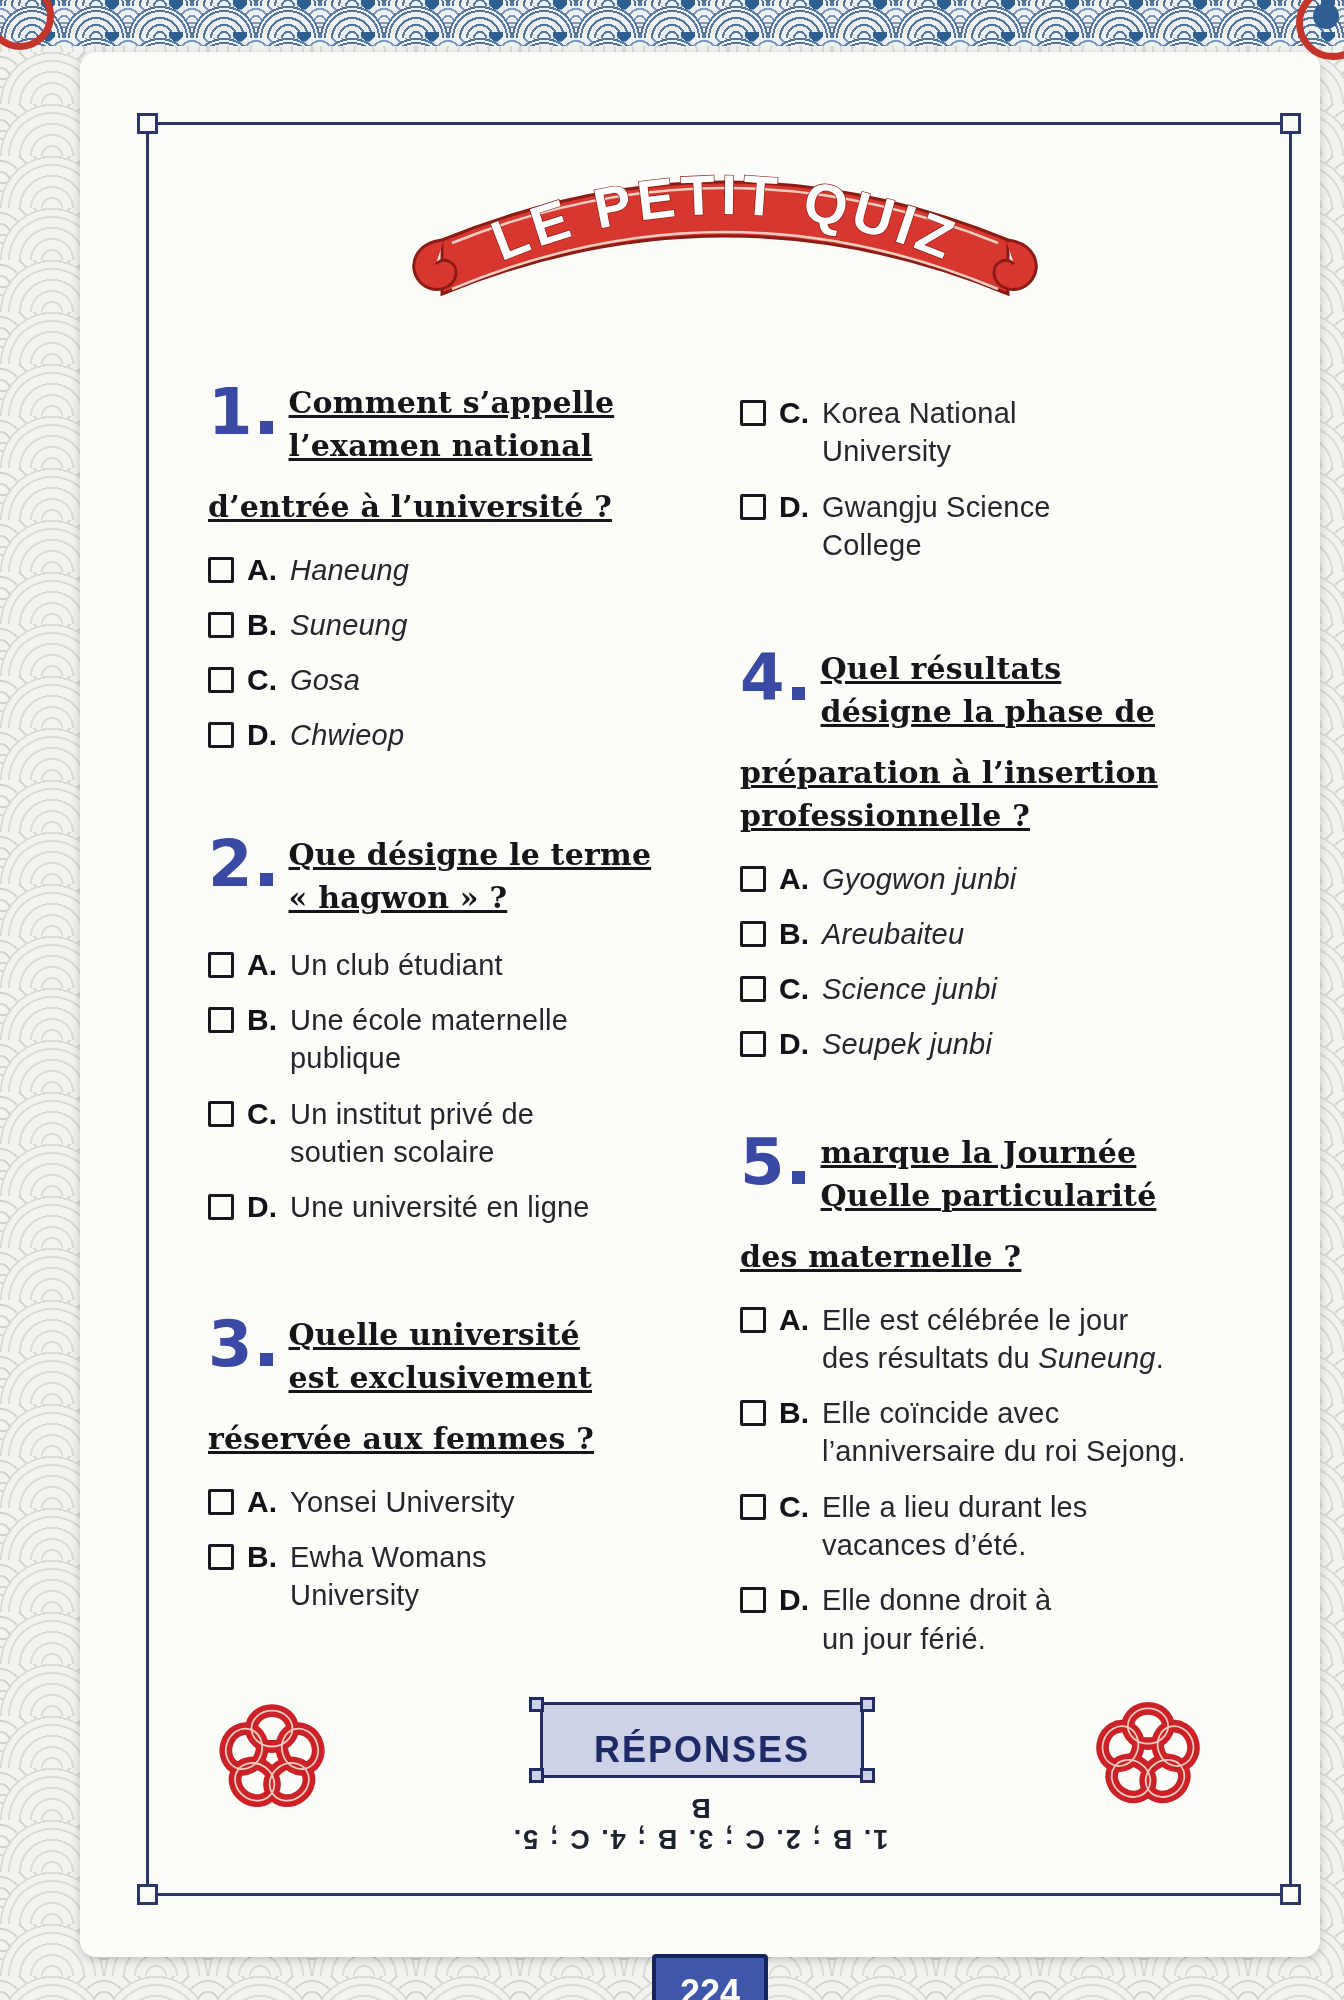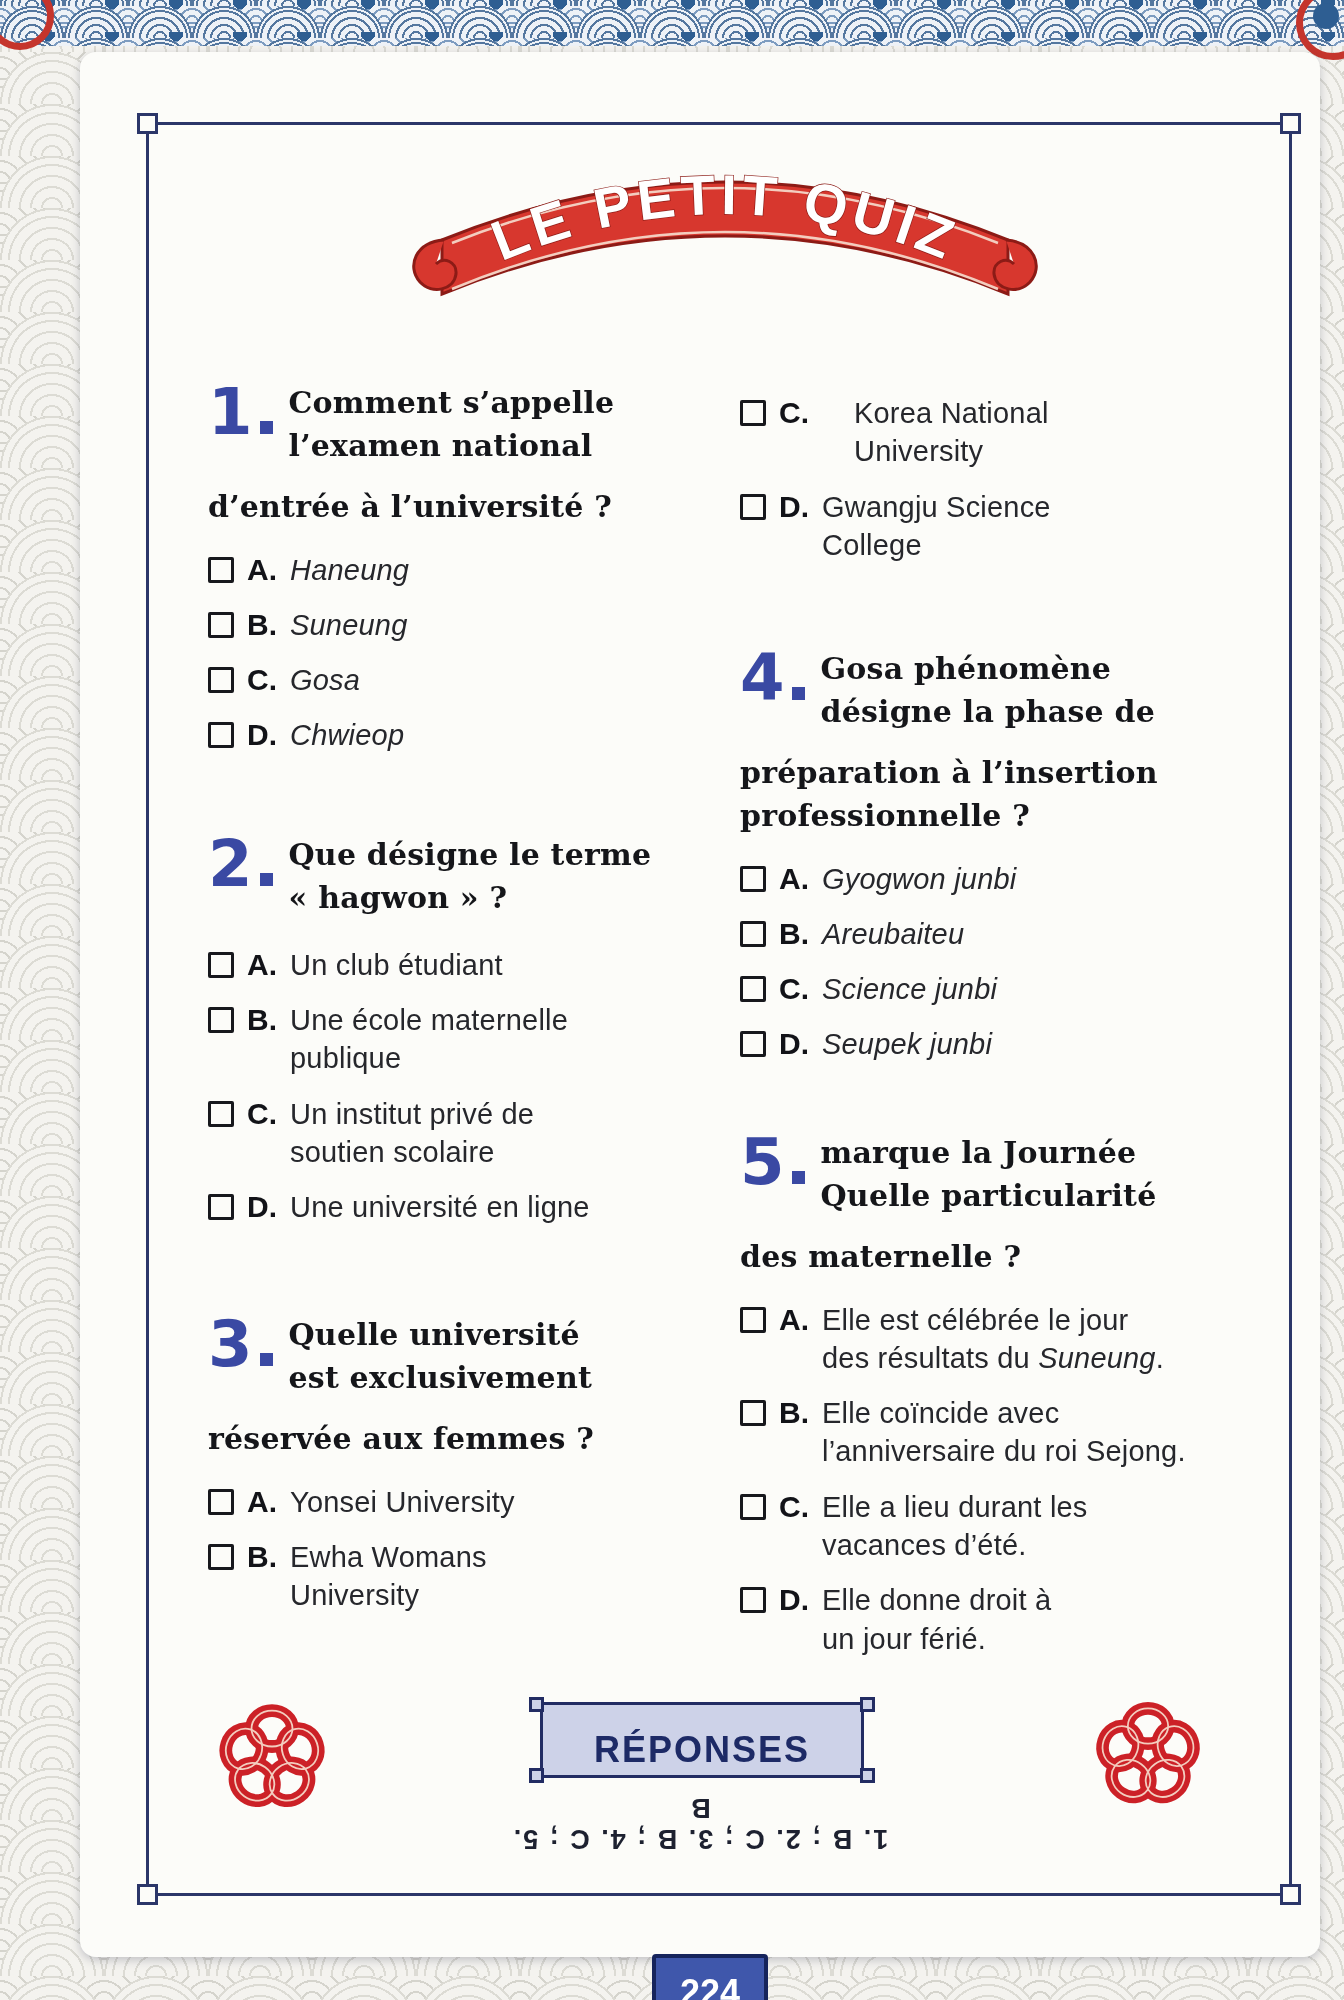--- a/index.html
+++ b/index.html
@@ -38,21 +38,21 @@
   .csq.bl{left:-12px;bottom:-12px;} .csq.br{right:-12px;bottom:-12px;}
 
   .banner{position:absolute;left:318px;top:90px;width:655px;height:170px;}
 
   .question{position:absolute;}
   .qhead{display:flex;align-items:flex-start;gap:16px;}
   .qnum{display:flex;align-items:flex-end;flex:0 0 auto;}
   .qnum .digit{font-family:"DejaVu Sans", sans-serif;font-weight:800;font-size:64px;line-height:.95;color:#3a49a3;}
   .qnum .dot{width:13px;height:13px;background:#3a49a3;margin:0 0 9px 7px;}
   .qtitle{font-family:"DejaVu Serif","Liberation Serif",serif;font-weight:700;font-size:30px;line-height:1.43;color:#15161a;letter-spacing:.2px;}
-  .qline{display:block;}
+  .qline{display:block;text-decoration:underline;}
   .qfull{margin-top:18px;}
   .opts{margin-top:22px;display:flex;flex-direction:column;gap:17px;}
   .opt{display:flex;align-items:flex-start;gap:13px;}
   .opt .box{flex:0 0 auto;width:20px;height:20px;border:3px solid #17181d;border-radius:2px;margin-top:6px;background:transparent;}
   .opt .letter{flex:0 0 auto;font-size:30px;font-weight:700;color:#121318;line-height:1.25;}
   .opt .otext{font-size:29px;color:#26272c;line-height:1.32;letter-spacing:.2px;}
   .opt .otext.it{font-style:italic;}
   .otext i{font-style:italic;}
 
   .knot{position:absolute;}
@@ -207,38 +207,38 @@
           <span class="otext" style="max-width:220px;">Ewha Womans University</span>
         </div>
       </div>
     </div>
 
     <div class="question" style="left:660px;top:342px;width:430px;">
       <div class="opts" style="margin-top:0;">
         <div class="opt">
           <span class="box"></span>
           <span class="letter">C.</span>
-          <span class="otext" style="max-width:230px;margin-left:32px;">Korea National University</span>
+          <span class="otext" style="max-width:230px;">Korea National University</span>
         </div>
         <div class="opt">
           <span class="box"></span>
           <span class="letter">D.</span>
           <span class="otext" style="max-width:260px;">Gwangju Science College</span>
         </div>
       </div>
     </div>
 
     <div class="question" style="left:660px;top:596px;width:480px;">
       <div class="qhead">
         <div class="qnum">
           <span class="digit">4</span>
             <span class="dot"></span>
         </div>
         <div class="qtitle">
-          <span class="qline">Gosa phénomène</span>
+          <span class="qline">Quel résultats</span>
           <span class="qline">désigne la phase de</span>
         </div>
       </div>
       <div class="qtitle qfull">
         <span class="qline">préparation à l’insertion</span>
         <span class="qline">professionnelle ?</span>
       </div>
       <div class="opts">
         <div class="opt">
           <span class="box"></span>

